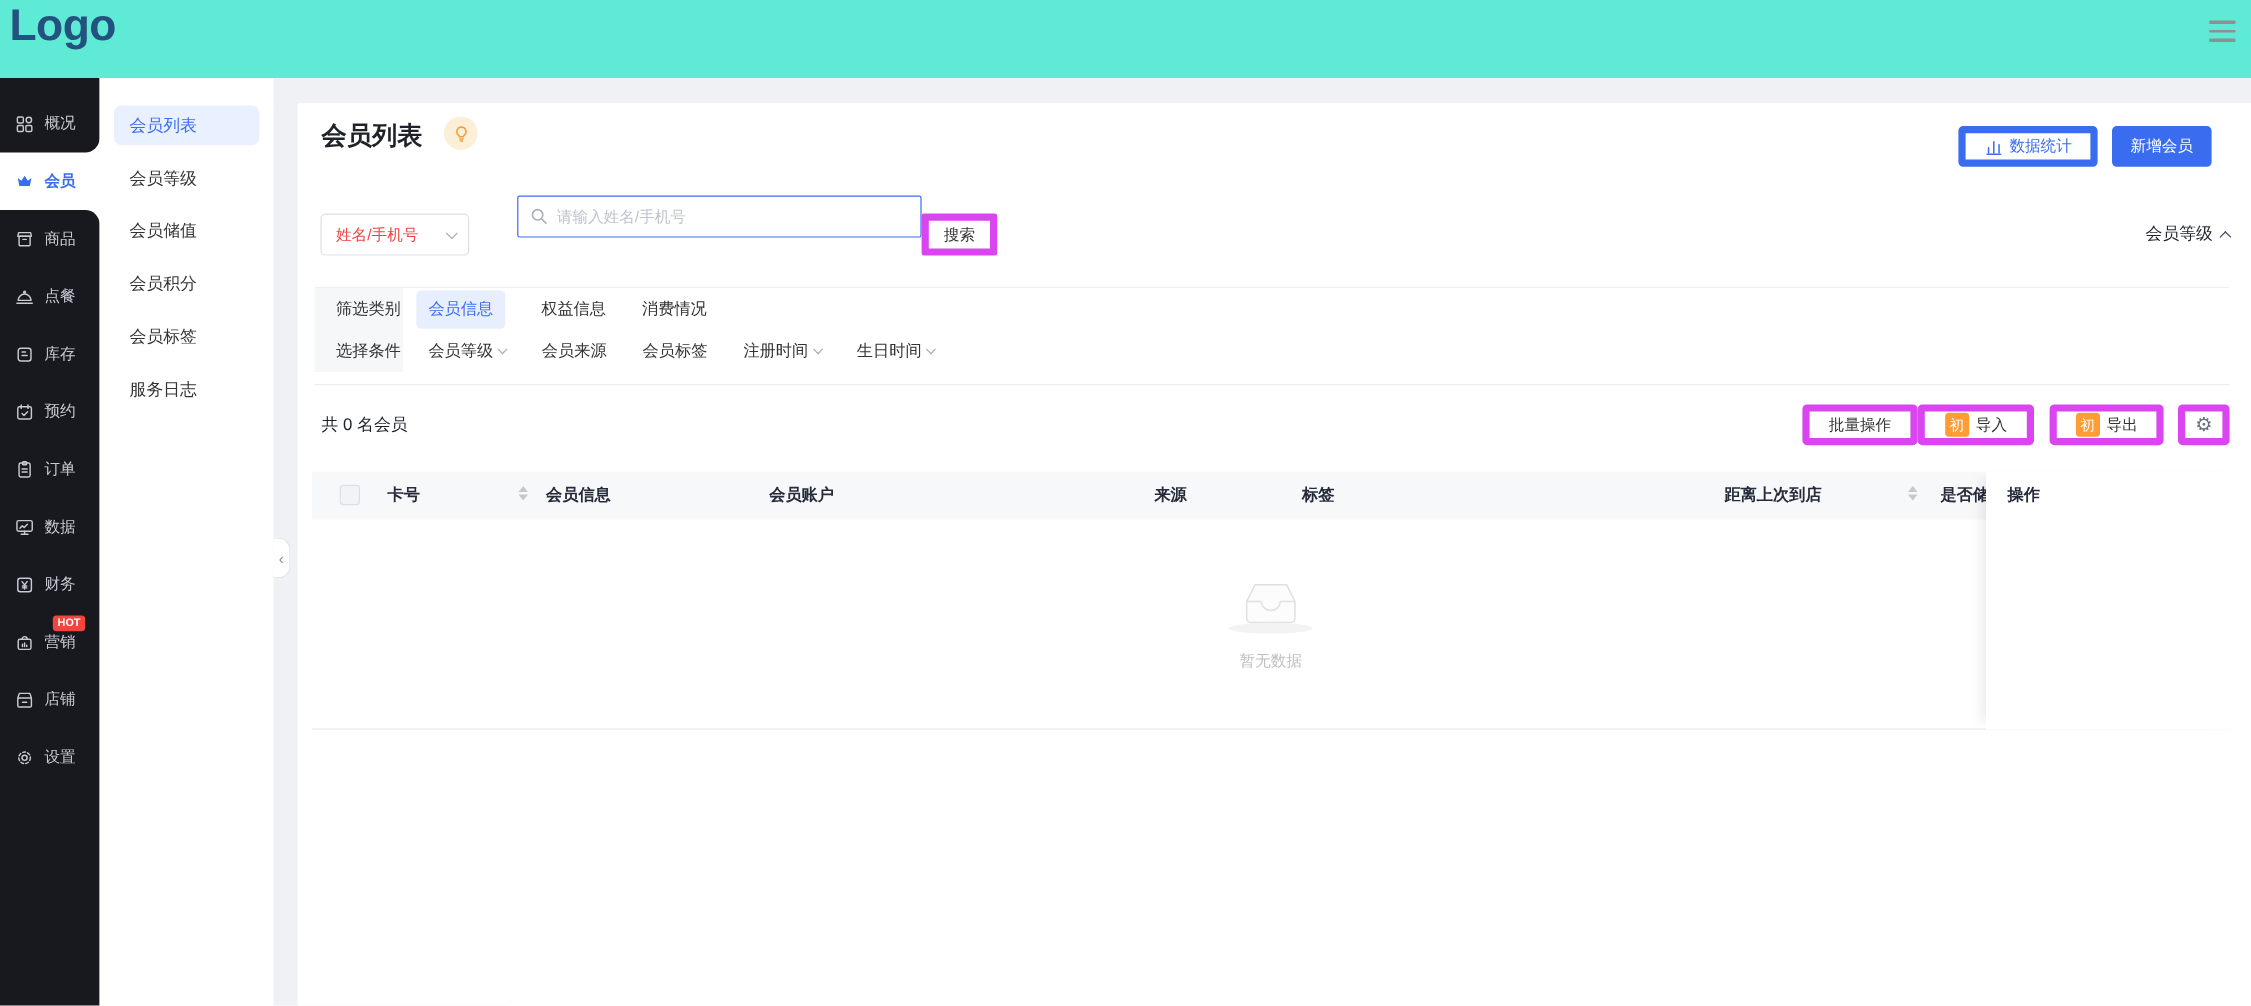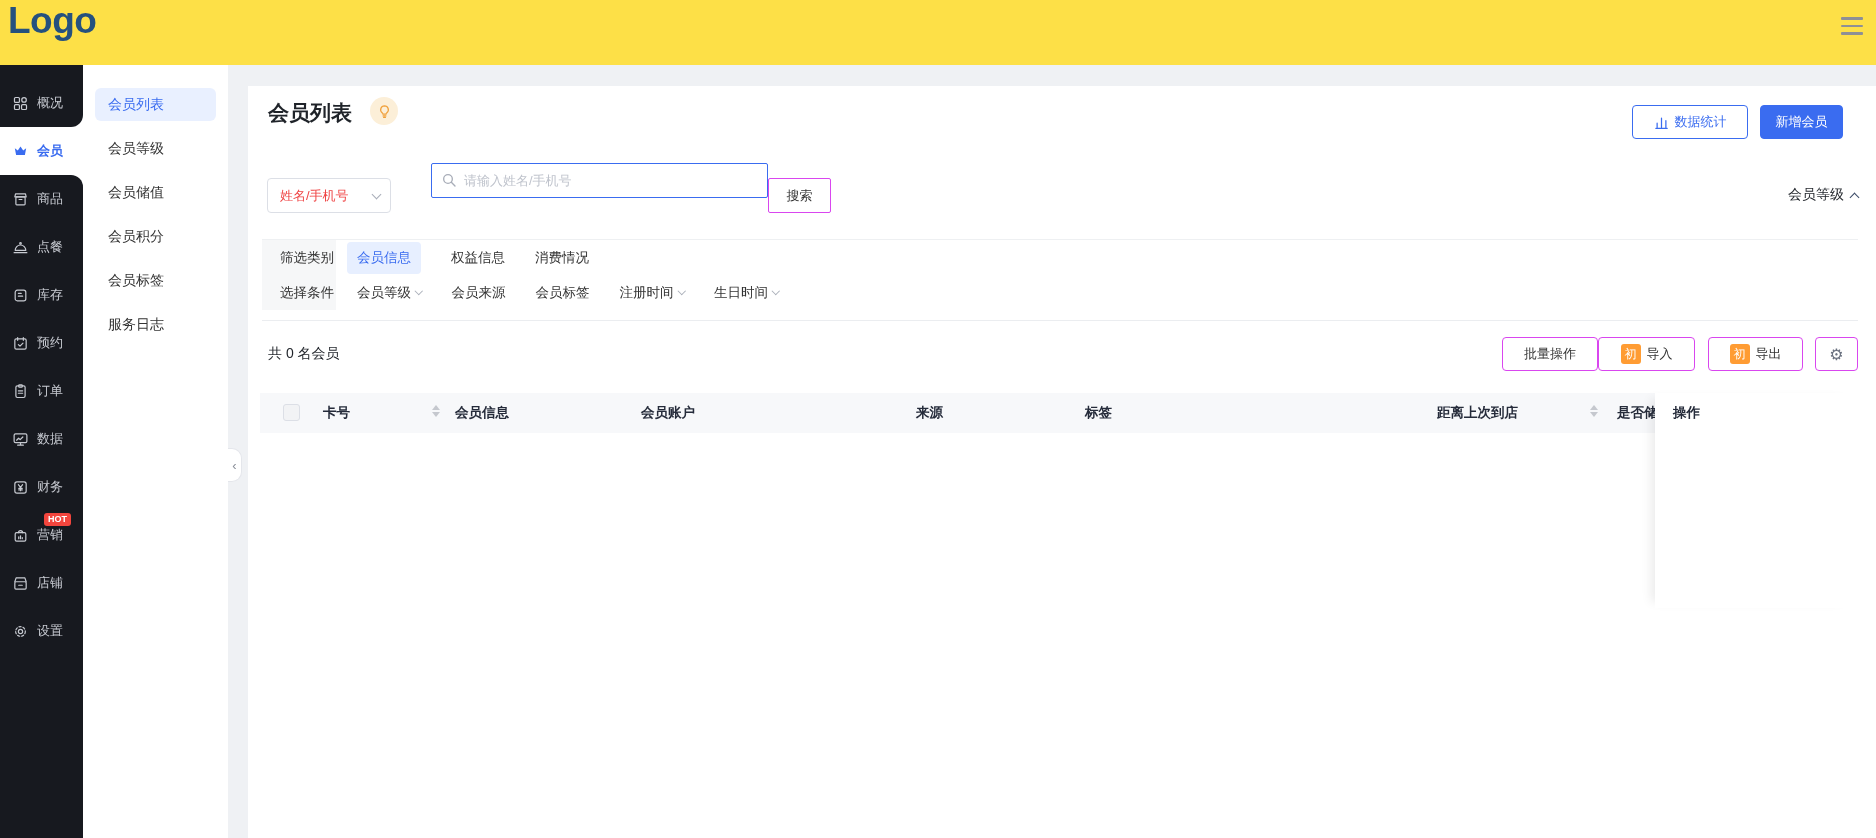--- a/index.html
+++ b/index.html
@@ -1,20 +1,20 @@
 <!DOCTYPE html>
 <html><head>
 <meta charset="utf-8">
 <style>
   * { margin:0; padding:0; box-sizing:border-box; }
   html,body { width:1876px; height:838px; overflow:hidden;
     font-family:"Liberation Sans","DejaVu Sans",sans-serif; background:#fff; color:#333; }
 
   
-  .topbar { position:absolute; left:0; top:0; width:1876px; height:65px; background:#fde047; }
+  .topbar { position:absolute; left:0; top:0; width:1876px; height:65px; background:#5eead4; }
   .logo { position:absolute; left:8px; top:0px; font-size:37px; font-weight:700; color:#25517E; letter-spacing:-0.5px; }
   .hamburger { position:absolute; right:13px; top:17px; width:22px; height:18px;
     display:flex; flex-direction:column; justify-content:space-between; cursor:pointer; }
   .hamburger i { display:block; height:2.6px; background:#8e9095; border-radius:1px; }
 
   
   .sidebar { position:absolute; left:0; top:65px; width:83px; bottom:0; background:#fff;
     display:flex; flex-direction:column;border-radius:23px; }
   .side-block { background:#17191F; }
   .side-block.top { height:62px; border-bottom-right-radius:12px; padding-top:14px; }
@@ -40,21 +40,21 @@
     display:flex; align-items:center; justify-content:center; color:#8A8F99; font-size:13px; cursor:pointer; z-index:5;}
 
   
   .card { position:absolute; left:20px; top:21px; right:0; bottom:0; background:#fff; }
 
   .page-title { position:absolute; left:20px; top:13px; font-size:21px; font-weight:600; color:#1F2329; }
   .bulb { position:absolute; left:122px; top:11px; width:28px; height:28px; border-radius:50%;
     background:#FCEFD8; display:flex; align-items:center; justify-content:center; cursor:pointer; }
 
   .btn { display:inline-flex; align-items:center; justify-content:center; gap:6px;
-    border:1px solid #d946ef; background:#fff; border-radius:4px; font-size:13px; color:#333;
+    border:6px solid #d946ef; background:#fff; border-radius:4px; font-size:13px; color:#333;
     cursor:pointer; white-space:nowrap; }
   .btn-stats { position:absolute; left:1384px; top:19px; width:116px; height:34px;
     border-color:#3A6CF0; color:#3A6CF0; }
   .btn-add { position:absolute; left:1512px; top:19px; width:83px; height:34px;
     background:#3A6CF0; border-color:#3A6CF0; color:#fff; }
 
   
   .field-select { position:absolute; left:19px; top:92px; width:124px; height:35px;
     border:1px solid #DCDFE6; border-radius:4px; display:flex; align-items:center;
     padding:0 10px 0 12px; font-size:13px; color:#ef4444; cursor:pointer; }
@@ -334,29 +334,37 @@
     <div class="table">
       <div class="thead">
         <span class="checkbox"></span>
         <span class="th" style="left:63px">卡号</span>
         <span class="sorter" style="left:172px">
             <i class="tri-up"></i>
             <i class="tri-down"></i>
           </span>
         <span class="th" style="left:195px">会员信息</span>
         <span class="th" style="left:381px">会员账户</span>
-        <span class="th" style="left:656px">来源</span>
+        <span class="th" style="left:702px">来源</span>
         <span class="th" style="left:825px">标签</span>
         <span class="th" style="left:1177px">距离上次到店</span>
         <span class="sorter" style="left:1330px">
             <i class="tri-up"></i>
             <i class="tri-down"></i>
           </span>
         <span class="th" style="left:1357px">是否储值</span>
       </div>
+      <div class="tbody">
+        <svg width="56" height="44" viewBox="0 0 64 50" fill="#FCFCFC" stroke="#E0E0E0" stroke-width="1.5" stroke-linejoin="round">
+          <path d="M9 23 L17 7 H47 L55 23 V39 a4 4 0 0 1 -4 4 H13 a4 4 0 0 1 -4 -4 Z"></path>
+          <path d="M9 23 H23 c0 5 4 8.5 9 8.5 s9 -3.5 9 -8.5 H55" fill="none"></path>
+        </svg>
+        <div class="empty-shadow"></div>
+        <div class="empty-text">暂无数据</div>
+      </div>
       <div class="fixed-col">
         <span class="th-op">操作</span>
       </div>
     </div>
 
   </div>
 </div>
 
 <div class="collapse-handle">‹</div>
 

